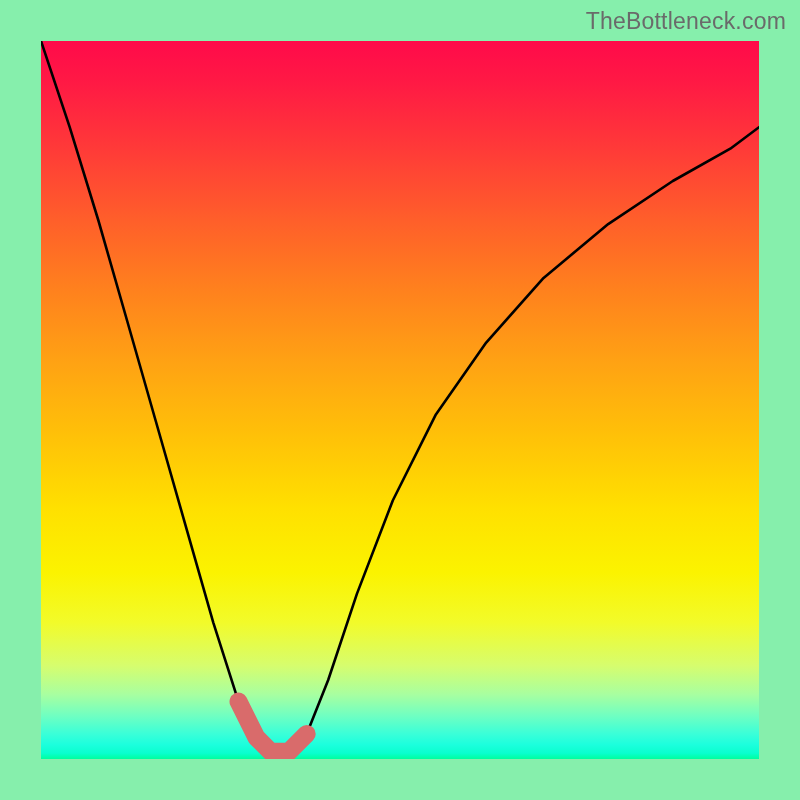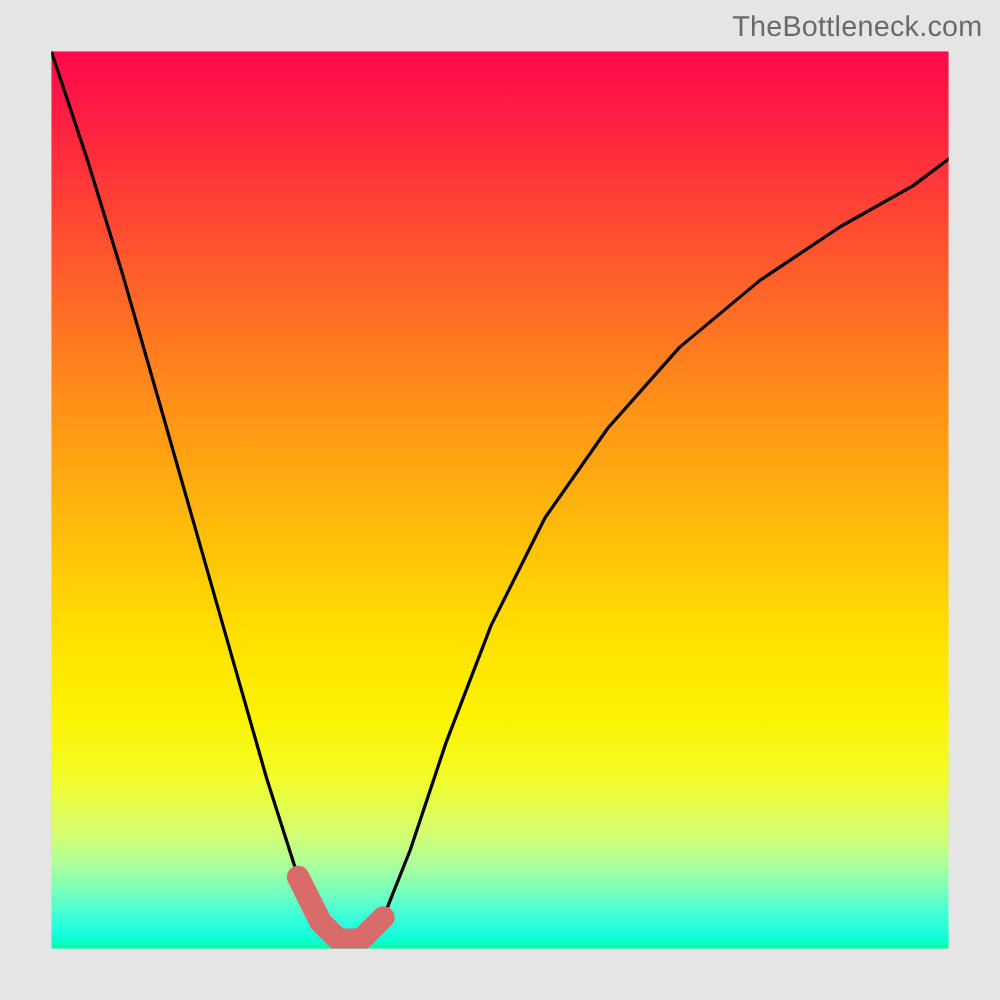--- a/index.html
+++ b/index.html
@@ -10,21 +10,21 @@
     background: #000;
     font-family: Arial, Helvetica, sans-serif;
     overflow: hidden;
   }
   .frame {
     position: absolute;
     top: 0;
     left: 0;
     width: 800px;
     height: 800px;
-    background: #e5e5e5;
+    background: #86efac;
   }
   .plot-area {
     position: absolute;
     left: 41px;
     top: 41px;
     width: 718px;
     height: 718px;
     overflow: hidden;
   }
   .gradient-bg {

